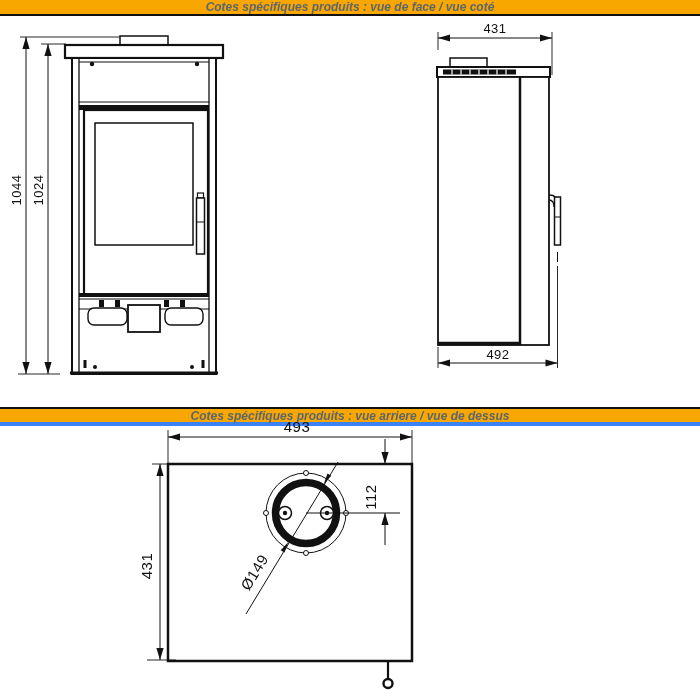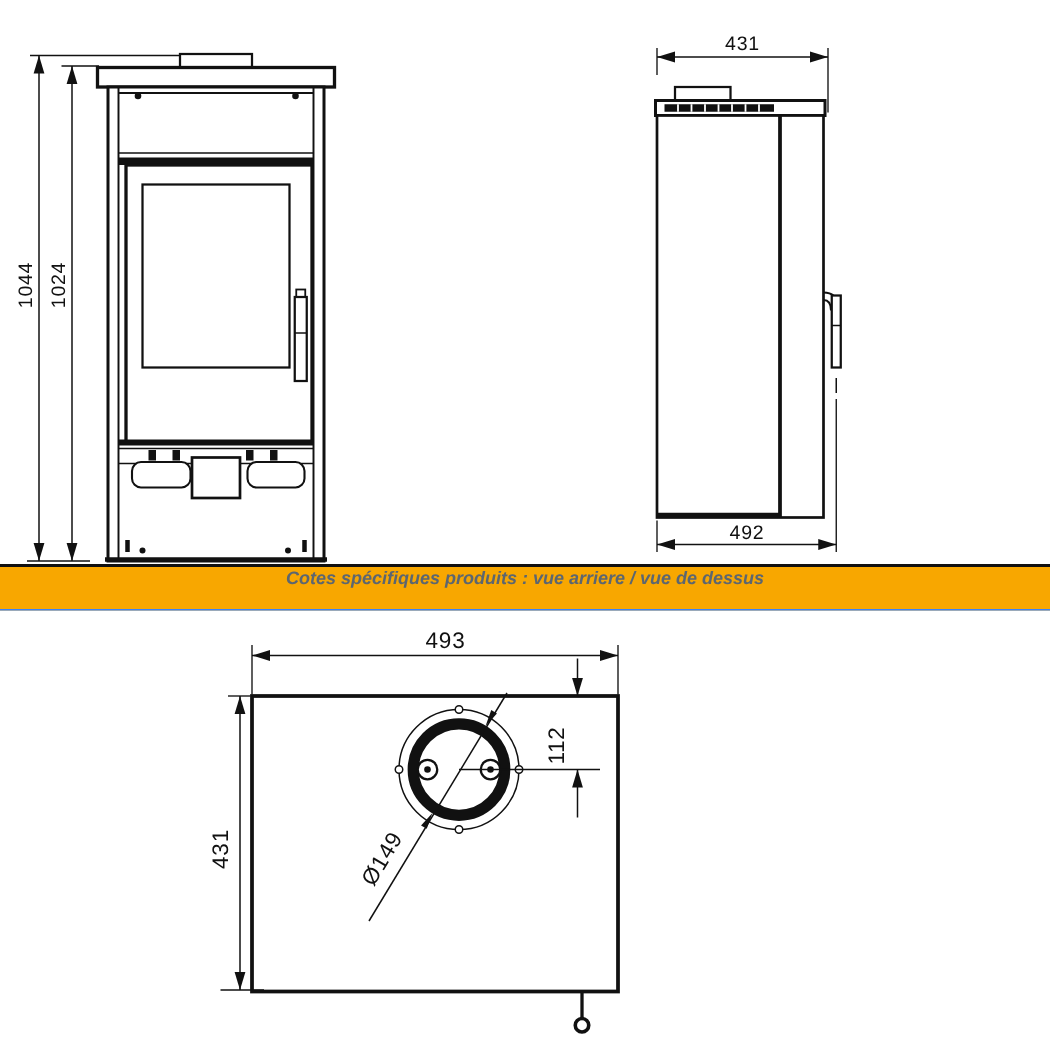--- a/index.html
+++ b/index.html
@@ -2,36 +2,37 @@
 <html><head>
 <meta charset="utf-8">
 <style>
   html,body{margin:0;padding:0;background:#ffffff;}
   #stage{position:relative;width:700px;height:697px;background:#fff;overflow:hidden;
          font-family:"Liberation Sans",sans-serif;}
   .banner{position:absolute;left:0;width:700px;background:#F8A700;
           color:#5C6670;font-style:italic;font-weight:bold;font-size:12px;
           text-align:center;box-sizing:border-box;}
   #banner1{top:0;height:16px;line-height:14px;border-bottom:2px solid #111;}
-  #banner2{top:376px;height:31px;line-height:15px;border-top:2px solid #111;border-bottom:1px solid #3b82f6;}
+  #banner2{top:407px;height:19px;line-height:15px;border-top:2px solid #111;border-bottom:4px solid #3b82f6;}
   svg{position:absolute;top:0;left:0;}
   .ln{stroke:#111;fill:none;}
   .fil{fill:#111;stroke:none;}
   .wfil{fill:#fff;stroke:#111;}
   .dim{stroke:#111;stroke-width:1;fill:none;}
   .ext{stroke:#111;stroke-width:0.9;fill:none;}
   text{fill:#111;font-family:"Liberation Sans",sans-serif;}
   .dl{font-size:13px;letter-spacing:0.5px;}
   .dl2{font-size:15px;letter-spacing:0.5px;}
 </style>
 </head>
 <body>
 
 <div id="stage">
 
+  <div id="banner1" class="banner">Cotes spécifiques produits : vue de face / vue coté</div>
   <div id="banner2" class="banner">Cotes spécifiques produits : vue arriere / vue de dessus</div>
 
   <svg width="700" height="697" viewBox="0 0 700 697">
     <defs>
       <marker id="ae" markerUnits="userSpaceOnUse" markerWidth="14" markerHeight="10" refX="12.5" refY="5" orient="auto">
         <path d="M12.5,5 L0.5,1.4 L0.5,8.6 Z" fill="#111"></path>
       </marker>
       <marker id="as" markerUnits="userSpaceOnUse" markerWidth="14" markerHeight="10" refX="1.5" refY="5" orient="auto">
         <path d="M1.5,5 L13.5,1.4 L13.5,8.6 Z" fill="#111"></path>
       </marker>

